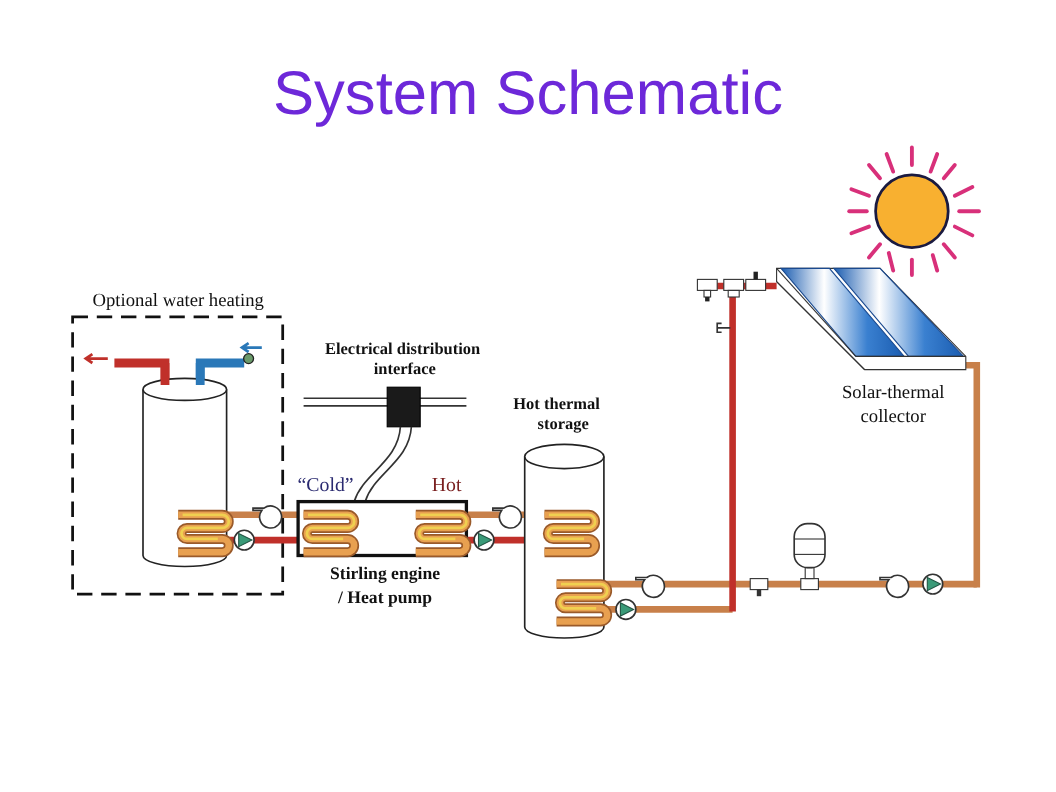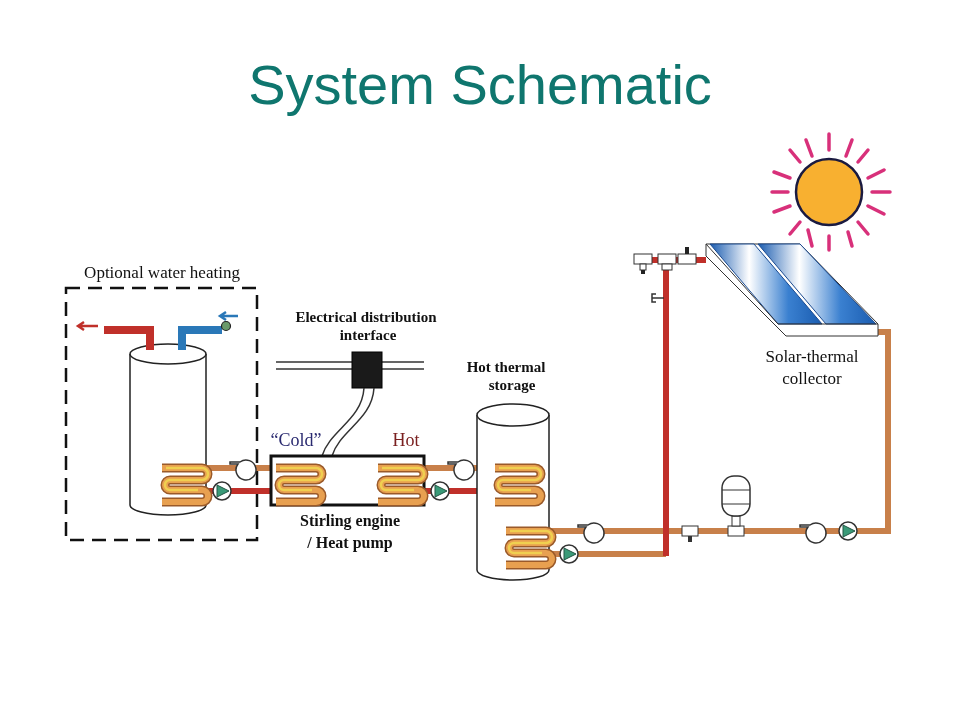--- a/index.html
+++ b/index.html
@@ -1,17 +1,17 @@
 <!DOCTYPE html>
 <html><head>
 <meta charset="utf-8">
 <style>
   html, body { margin: 0; padding: 0; background: #ffffff; }
   body { width: 960px; height: 720px; position: relative; overflow: hidden; font-family: "Liberation Sans", sans-serif; }
-  .title { position: absolute; left: 0; top: 52px; width: 960px; text-align: center; font-family: "Liberation Sans", sans-serif; font-size: 56px; color: #0f766e; }
+  .title { position: absolute; left: 0; top: 52px; width: 960px; text-align: center; font-family: "Liberation Sans", sans-serif; font-size: 56px; color: #6d28d9; }
   svg { position: absolute; left: 0; top: 0; }
   .lbl-serif { font-family: "Liberation Serif", serif; }
 </style>
 </head>
 <body>
 
 <div class="title">System Schematic</div>
 
 <svg width="960" height="720" viewBox="0 0 960 720">
   <defs>

